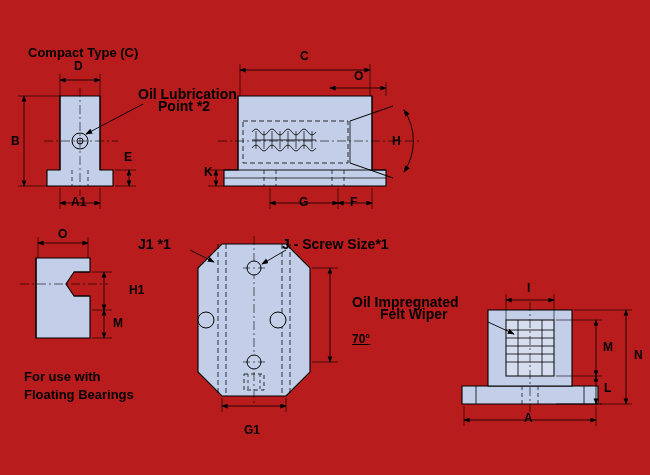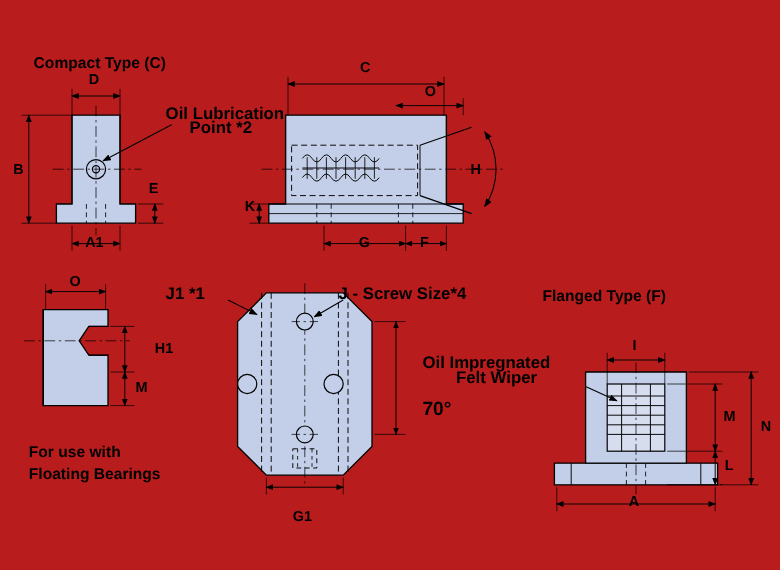--- a/index.html
+++ b/index.html
@@ -35,22 +35,23 @@
   }
   .dim {
     font-weight: bold;
     font-size: 12px;
   }
   .note {
     font-size: 14px;
     font-weight: bold;
   }
   .angle {
-    font-size: 16px;
+    font-size: 12px;
     font-weight: bold;
+    text-decoration: underline;
   }
 </style>
 </head>
 <body>
 
 <div id="sheet">
 
   <svg width="650" height="475" viewBox="0 0 650 475">
     <defs>
       <marker id="ar" markerWidth="8" markerHeight="8" refX="7" refY="3" orient="auto" markerUnits="strokeWidth">
@@ -277,25 +278,24 @@
   <div class="lbl dim" style="left:392px; top:135px;">H</div>
 
   <div class="lbl dim" style="left:58px; top:228px;">O</div>
   <div class="lbl dim" style="left:113px; top:284px;margin-left:16px;">H1</div>
   <div class="lbl dim" style="left:113px; top:317px;">M</div>
 
   <div class="lbl title" style="left:24px; top:370px;">For use with</div>
   <div class="lbl title" style="left:24px; top:388px;">Floating Bearings</div>
 
   <div class="lbl note" style="left:138px; top:236px;">J1 *1</div>
-  <div class="lbl note" style="left:282px; top:236px;">J - Screw Size*4</div>
+  <div class="lbl note" style="left:282px; top:236px;">J - Screw Size*1</div>
   <div class="lbl angle" style="left:352px; top:333px;">70°</div>
   <div class="lbl dim" style="left:244px; top:424px;">G1</div>
 
-  <div class="lbl title" style="left:452px; top:240px;">Flanged Type (F)</div>
   <div class="lbl note" style="left:352px; top:294px;">Oil Impregnated</div>
   <div class="lbl note" style="left:380px; top:306px;">Felt Wiper</div>
 
   <div class="lbl dim" style="left:527px; top:282px;">I</div>
   <div class="lbl dim" style="left:603px; top:341px;">M</div>
   <div class="lbl dim" style="left:634px; top:349px;">N</div>
   <div class="lbl dim" style="left:604px; top:382px;">L</div>
   <div class="lbl dim" style="left:524px; top:412px;">A</div>
 
 </div>

